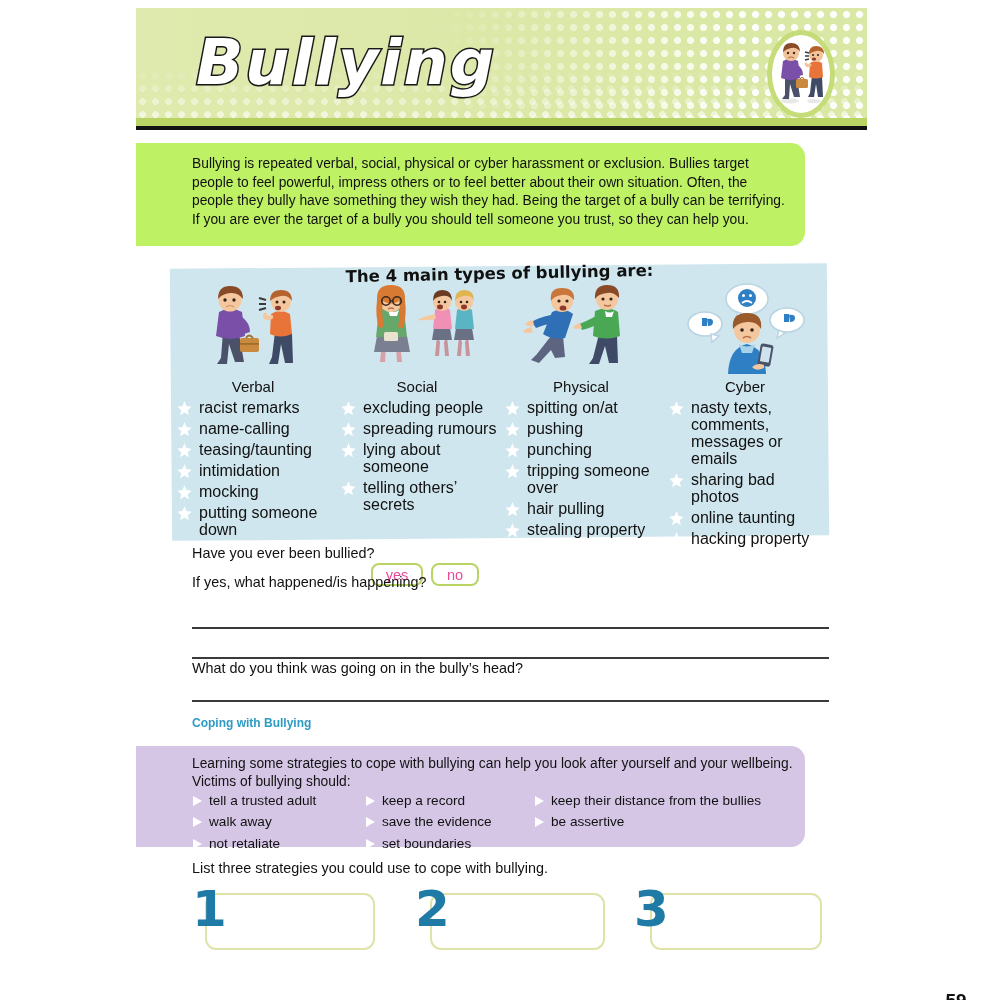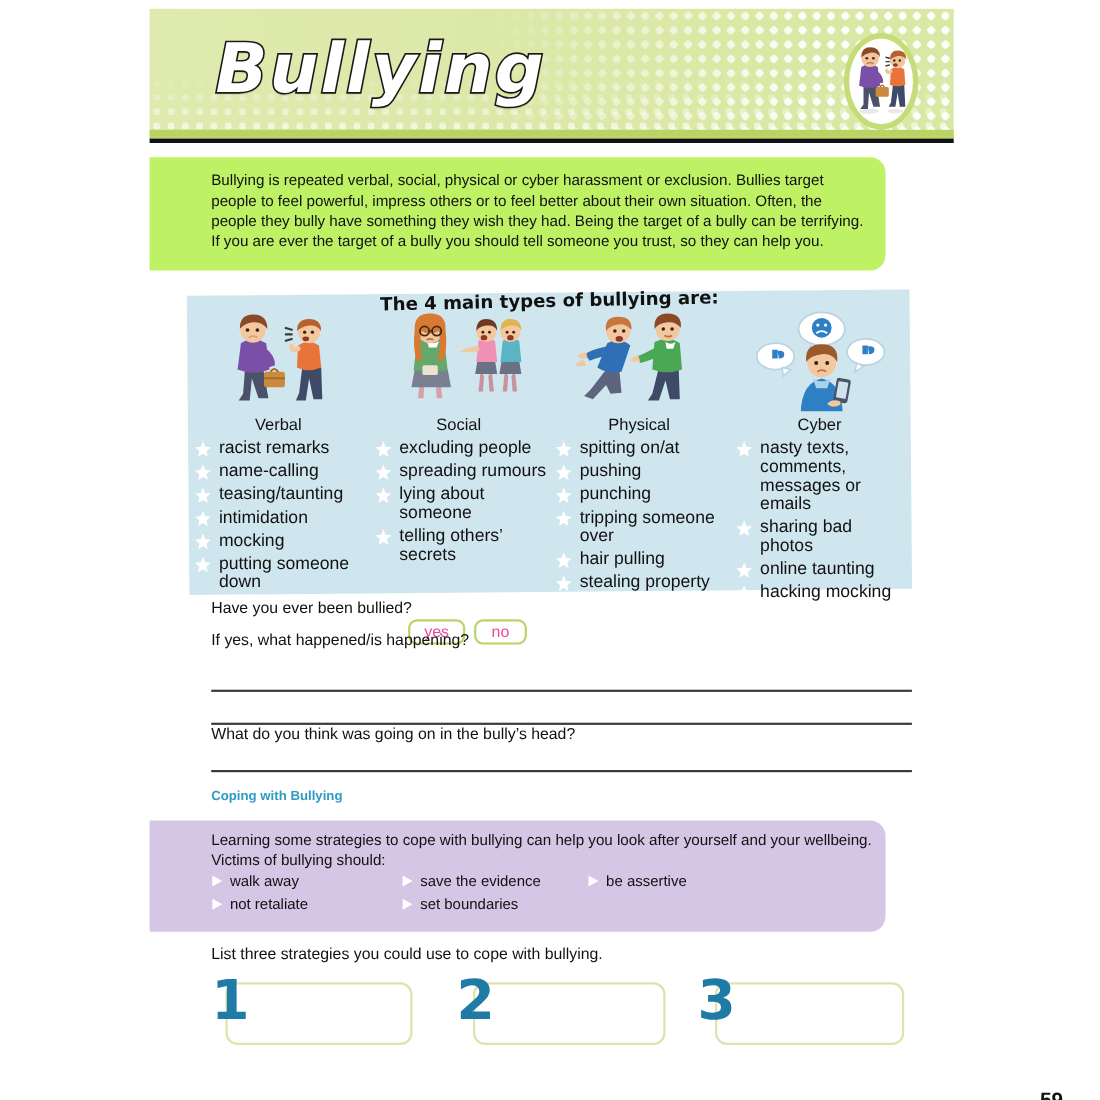--- a/index.html
+++ b/index.html
@@ -412,41 +412,46 @@
                   <path d="M10 0 L12.6 6.8 L19.5 7.6 L14.3 12.2 L15.9 19 L10 15.4 L4.1 19 L5.7 12.2 L0.5 7.6 L7.4 6.8 Z" fill="#ffffff"></path>
                 </svg><span>nasty texts, comments, messages or emails</span></li>
             <li><svg class="star" viewBox="0 0 20 20">
                   <path d="M10 0 L12.6 6.8 L19.5 7.6 L14.3 12.2 L15.9 19 L10 15.4 L4.1 19 L5.7 12.2 L0.5 7.6 L7.4 6.8 Z" fill="#ffffff"></path>
                 </svg><span>sharing bad photos</span></li>
             <li><svg class="star" viewBox="0 0 20 20">
                   <path d="M10 0 L12.6 6.8 L19.5 7.6 L14.3 12.2 L15.9 19 L10 15.4 L4.1 19 L5.7 12.2 L0.5 7.6 L7.4 6.8 Z" fill="#ffffff"></path>
                 </svg><span>online taunting</span></li>
             <li><svg class="star" viewBox="0 0 20 20">
                   <path d="M10 0 L12.6 6.8 L19.5 7.6 L14.3 12.2 L15.9 19 L10 15.4 L4.1 19 L5.7 12.2 L0.5 7.6 L7.4 6.8 Z" fill="#ffffff"></path>
-                </svg><span>hacking mocking</span></li>
+                </svg><span>hacking property</span></li>
           </ul>
         </div>
 
       </div>
     </div>
   </div>
 
   <div class="q1">Have you ever been bullied?</div>
   <div class="yn yes">yes</div>
   <div class="yn no">no</div>
   <div class="q1b">If yes, what happened/is happening?</div>
   <div class="wline" style="top:627px;"></div>
   <div class="wline" style="top:657px;"></div>
   <div class="q2">What do you think was going on in the bully’s head?</div>
   <div class="wline" style="top:700px;"></div>
 
   <div class="coping-h">Coping with Bullying</div>
   <div class="coping">
     <div class="ctext">Learning some strategies to cope with bullying can help you look after yourself and your wellbeing. Victims of bullying should:</div>
     <div class="strat">
+      <div class="strat-row">
+        <div class="strat-item c1"><span class="tri"></span><span>tell a trusted adult</span></div>
+        <div class="strat-item c2"><span class="tri"></span><span>keep a record</span></div>
+        <div class="strat-item c3"><span class="tri"></span><span>keep their distance from the bullies</span></div>
+      </div>
       <div class="strat-row">
         <div class="strat-item c1"><span class="tri"></span><span>walk away</span></div>
         <div class="strat-item c2"><span class="tri"></span><span>save the evidence</span></div>
         <div class="strat-item c3"><span class="tri"></span><span>be assertive</span></div>
       </div>
       <div class="strat-row">
         <div class="strat-item c1"><span class="tri"></span><span>not retaliate</span></div>
         <div class="strat-item c2"><span class="tri"></span><span>set boundaries</span></div>
       </div>
     </div>

